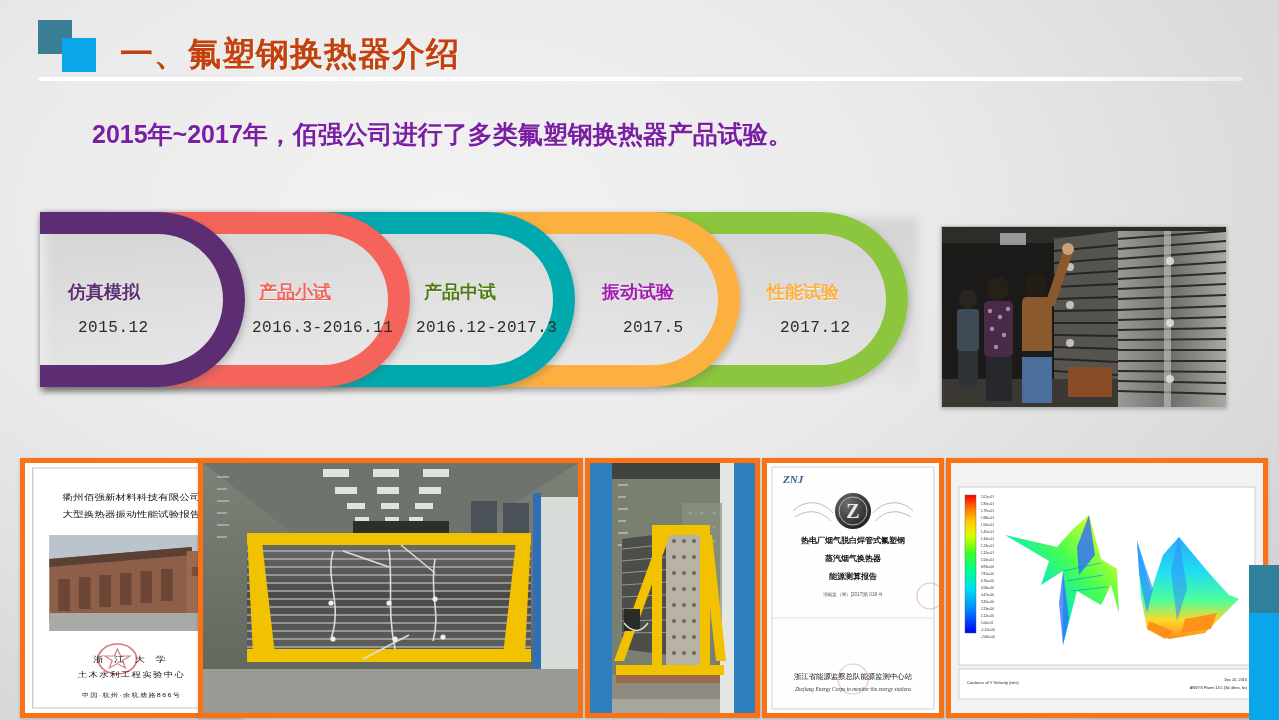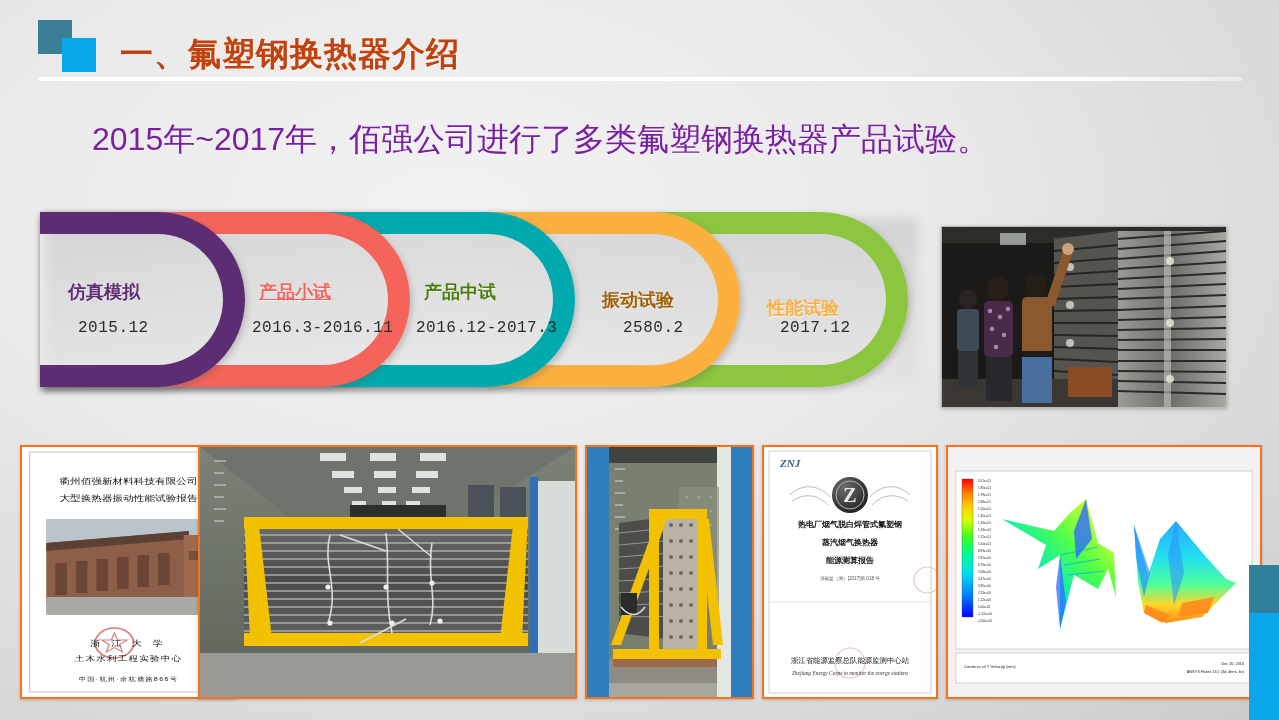--- a/index.html
+++ b/index.html
@@ -25,21 +25,21 @@
   }
   .title-rule{
     position:absolute;left:38px;top:77px;width:1205px;height:4px;
     background:linear-gradient(90deg,#ffffff 0%,#ffffff 85%,rgba(255,255,255,.45) 100%);
     border-radius:2px;
   }
 
   
   .subtitle{
     position:absolute;left:92px;top:118px;
-    font-size:32px;font-weight:normal;color:#7b1fa2;
+    font-size:25px;font-weight:bold;color:#7b1fa2;
     white-space:nowrap;
     text-shadow:0 1px 0 rgba(255,255,255,.6);
   }
 
   
   .flow{position:absolute;left:40px;top:212px;width:880px;height:175px;}
   .flow-shadow{
     position:absolute;left:6px;top:6px;width:872px;height:166px;
     background:linear-gradient(180deg,rgba(130,130,130,.22),rgba(150,150,150,.05));
     filter:blur(5px);border-radius:6px;
@@ -65,21 +65,21 @@
 
   
   .photo-top{
     position:absolute;left:941px;top:226px;width:284px;height:180px;
     border:1px solid #b9b9b9;background:#111;overflow:hidden;
     box-shadow:0 1px 4px rgba(0,0,0,.25);
   }
 
   
   .strip{position:absolute;left:0;top:445px;width:1279px;height:250px;}
-  .card{position:absolute;top:0;height:250px;border:2px solid #f97316;background:#fff;overflow:hidden;box-shadow:0 1px 3px rgba(0,0,0,.2);}
+  .card{position:absolute;top:13px;height:250px;border:5px solid #f97316;background:#fff;overflow:hidden;box-shadow:0 1px 3px rgba(0,0,0,.2);}
 
   
   .edge-top{position:absolute;right:0;top:565px;width:30px;height:48px;background:#30809c;}
   .edge-bot{position:absolute;right:0;top:613px;width:30px;height:107px;background:#09a7ea;}
 
   
   .fill{position:absolute;inset:0;width:100%;height:100%;display:block;}
   .doc-txt{font-family:"Liberation Sans",sans-serif;fill:#111;}
 </style>
 </head>
@@ -111,24 +111,24 @@
 
     <div class="stage-label" style="left:28px;top:68px;color:#5c2d73;z-index:9;">仿真模拟</div>
     <div class="stage-date" style="left:38px;top:107px;z-index:9;">2015.12</div>
 
     <div class="stage-label" style="left:219px;top:68px;color:#f4645a;z-index:9;text-decoration:underline;">产品小试</div>
     <div class="stage-date" style="left:212px;top:107px;z-index:9;">2016.3-2016.11</div>
 
     <div class="stage-label" style="left:384px;top:68px;color:#4d7c0f;z-index:9;">产品中试</div>
     <div class="stage-date" style="left:376px;top:107px;z-index:9;">2016.12-2017.3</div>
 
-    <div class="stage-label" style="left:562px;top:76px;color:#a16207;z-index:9;">振动试验</div>
-    <div class="stage-date" style="left:583px;top:107px;z-index:9;">2580.2</div>
-
-    <div class="stage-label" style="left:727px;top:84px;color:#fbb040;z-index:9;">性能试验</div>
+    <div class="stage-label" style="left:562px;top:68px;color:#a21caf;z-index:9;">振动试验</div>
+    <div class="stage-date" style="left:583px;top:107px;z-index:9;">2017.5</div>
+
+    <div class="stage-label" style="left:727px;top:68px;color:#fbb040;z-index:9;">性能试验</div>
     <div class="stage-date" style="left:740px;top:107px;z-index:9;">2017.12</div>
   </div>
 
   <div class="photo-top">
     <svg class="fill" viewBox="0 0 284 180" preserveAspectRatio="none">
       <defs>
         <linearGradient id="hxg" x1="0" y1="0" x2="1" y2="0">
           <stop offset="0" stop-color="#9a9a96"></stop>
             <stop offset=".5" stop-color="#6e6e6a"></stop>
             <stop offset="1" stop-color="#a9a9a4"></stop>

